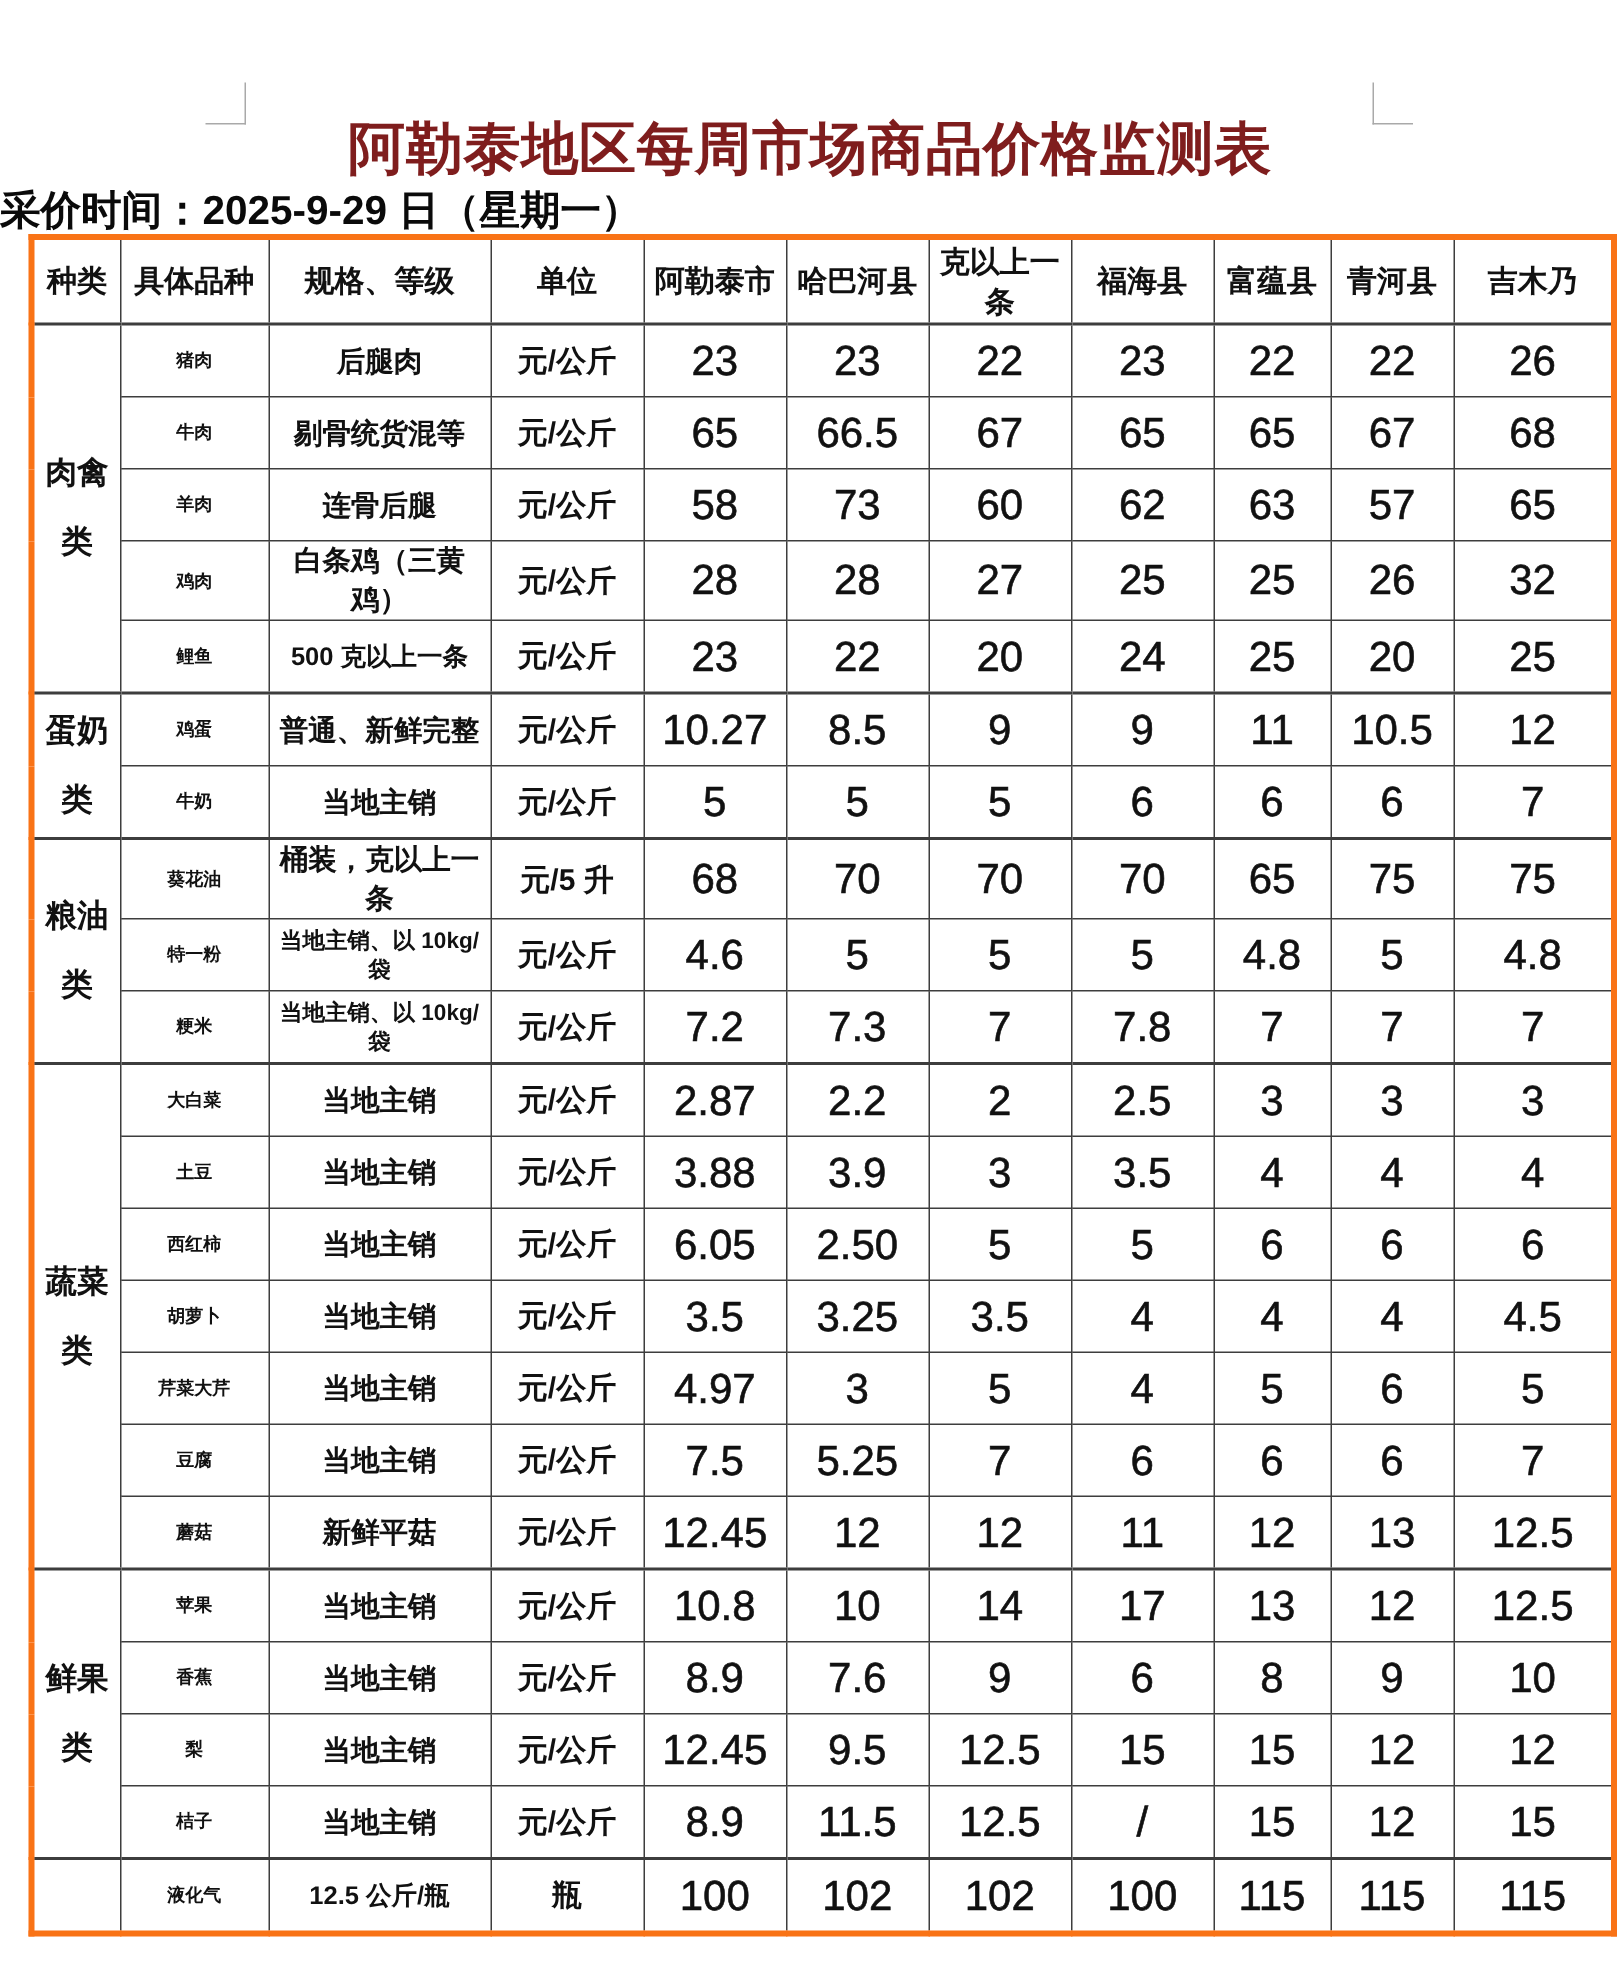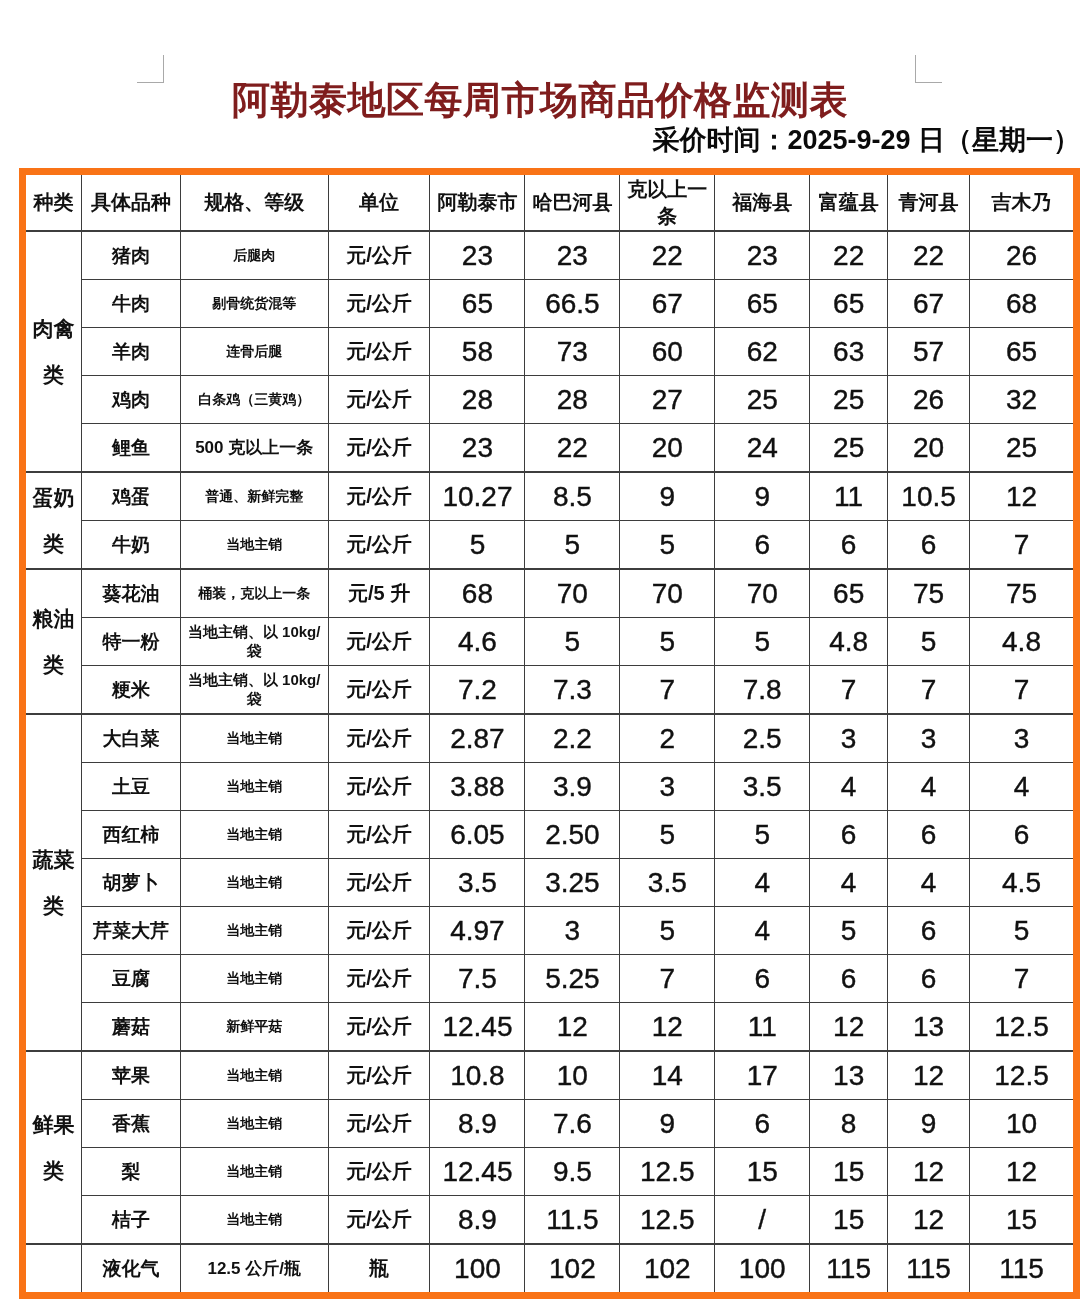--- a/index.html
+++ b/index.html
@@ -17,47 +17,47 @@
   .crop-tr{left:915px;top:55px;border-left:1px solid #a9a9a9;border-bottom:1px solid #a9a9a9;}
 
   .doc-title{
     position:absolute;top:78px;left:0;width:100%;
     margin:0;text-align:center;
     font-size:38px;line-height:44px;font-weight:700;
     letter-spacing:0.5px;color:#7f1d1d;
   }
   .doc-subtitle{
     position:absolute;top:122px;left:0;width:100%;
-    margin:0;text-align:right;
+    margin:0;text-align:left;
     font-size:27px;line-height:36px;font-weight:700;color:#0a0a0a;
   }
 
   table.price-table{
-    position:absolute;left:19px;top:168px;
+    position:absolute;left:19px;top:156px;
     border-collapse:collapse;table-layout:fixed;
-    border:7px solid #f97316;
+    border:4px solid #f97316;
   }
   .price-table th,.price-table td{
     border:1px solid #3d3d3d;
     text-align:center;vertical-align:middle;
     padding:0;overflow:hidden;
     white-space:normal;
   }
   .price-table thead th{
     height:55px;font-size:20px;font-weight:700;
     border-bottom-width:2px;
   }
   .price-table tbody td{height:47px;}
   td.cat{
     font-size:21px;font-weight:700;
     line-height:46px;padding:0 6px;
     border-bottom-width:2px;
   }
-  td.item{font-size:19px;font-weight:700;text-align:center;}
-  td.spec{font-size:14px;font-weight:700;}
+  td.item{font-size:12px;font-weight:700;text-align:center;}
+  td.spec{font-size:19px;font-weight:700;}
   td.spec.sm{font-size:17px;margin-left:16px;}
   td.spec.xs{font-size:15px;}
   td.unit{font-size:20px;font-weight:700;}
   td.price{
     font-size:28px;font-weight:400;
     font-family:"Liberation Sans",sans-serif;
     -webkit-text-stroke:0.4px #111;
   }
   tr.group-end td{border-bottom-width:2px;}
 </style>

